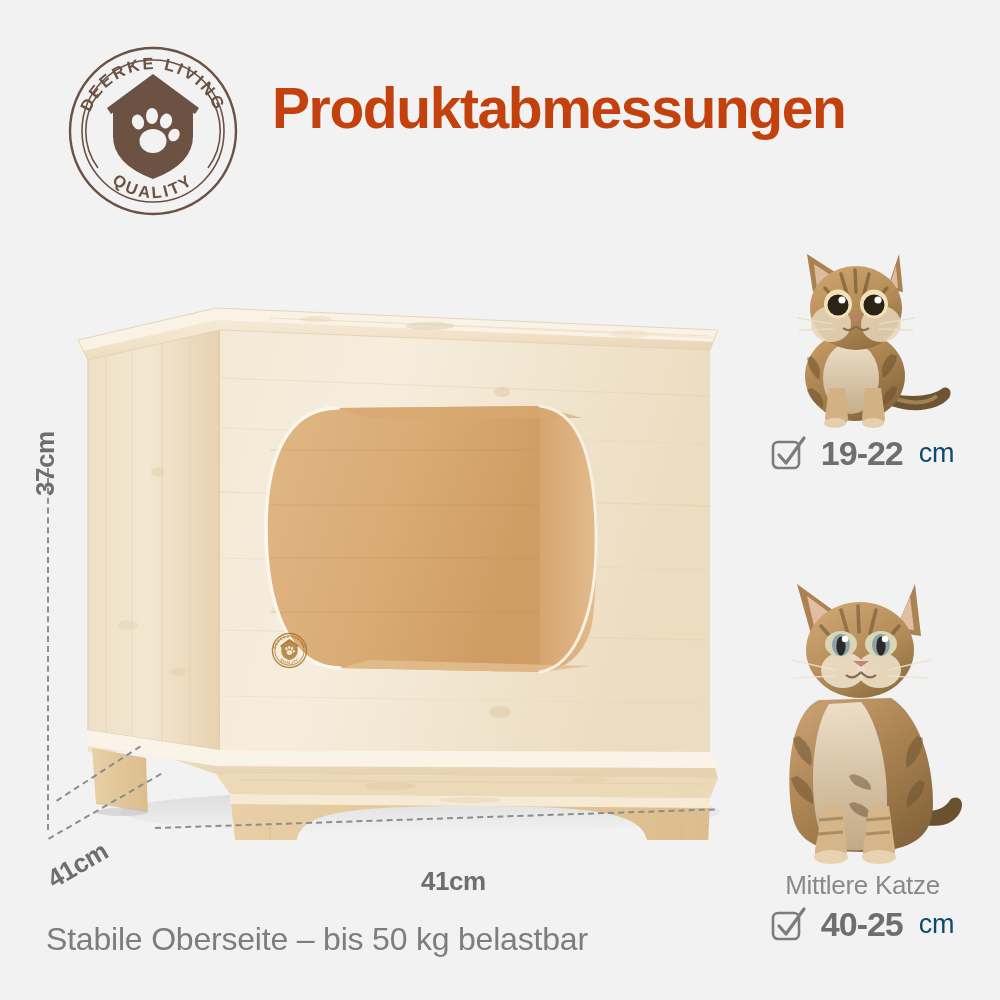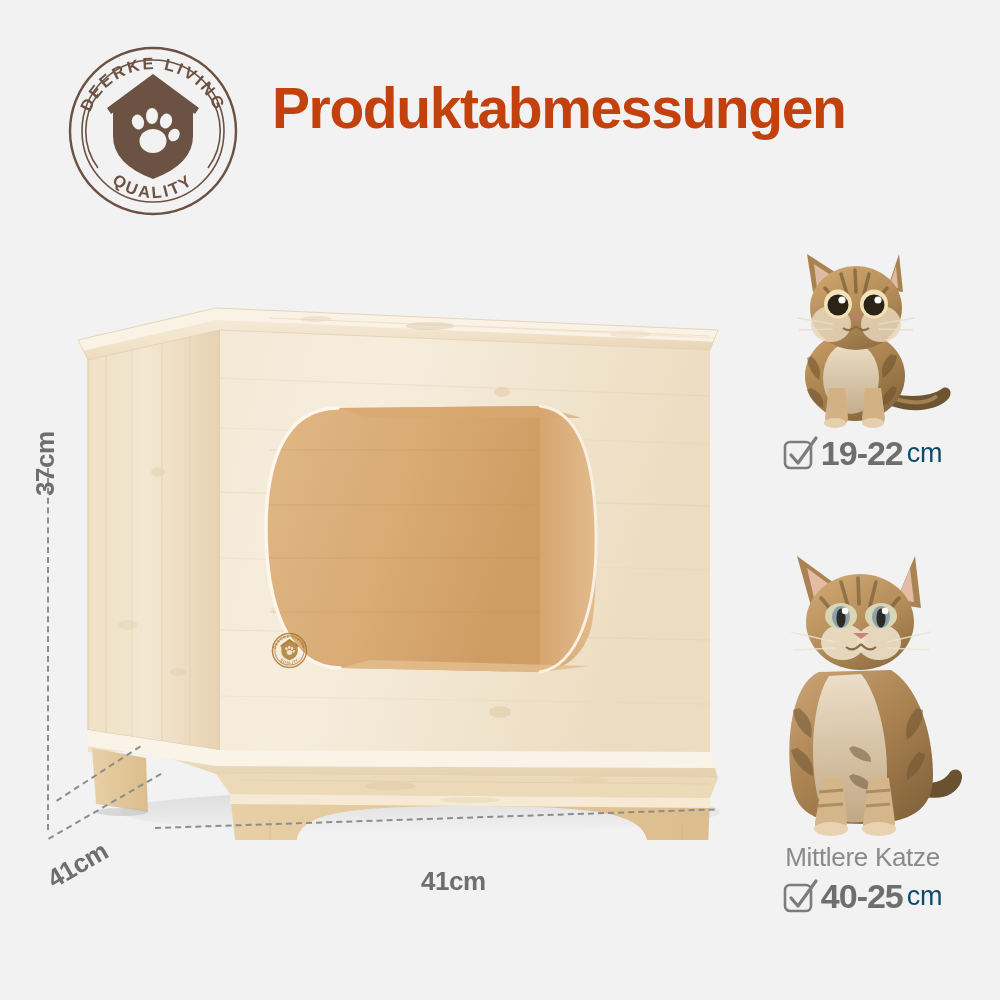--- a/index.html
+++ b/index.html
@@ -106,38 +106,38 @@
     left:46px; top:921px;
     font-size:32px;
     color:#7d7d7d;
     letter-spacing:-0.2px;
     white-space:nowrap;
   }
 
   
   .cat-block { position:absolute; }
   #cat-block-small { left:735px; top:238px; width:255px; }
-  #cat-block-medium { left:735px; top:540px; width:255px; }
+  #cat-block-medium { left:735px; top:568px; width:255px; }
 
   .cat-photo { position:relative; width:100%; }
   .cat-photo svg { display:block; margin:0 auto; }
 
   .cat-name {
     text-align:center;
     font-size:26px;
     color:#8a8a8a;
     letter-spacing:-0.3px;
     margin-top:2px;
     white-space:nowrap;
   }
   .cat-size-row {
     display:flex;
     align-items:center;
     justify-content:center;
-    gap:4px;
+    gap:16px;
     margin-top:4px;
   }
   .checkbox-icon {
     position:relative;
     width:34px; height:34px;
     flex:0 0 auto;
   }
   .checkbox-icon svg { width:100%; height:100%; display:block; overflow:visible; }
   .cat-size-value {
     font-size:34px;
@@ -361,20 +361,21 @@
 
   <div class="dim-line" id="dim-height-line"></div>
   <div class="dim-line" id="dim-width-line"></div>
   <div class="dim-line" id="dim-depth-line"></div>
   <div class="dim-line" id="dim-depth-line-upper"></div>
 
   <div class="dim-label" id="dim-height-label">37cm</div>
   <div class="dim-label" id="dim-depth-label">41cm</div>
   <div class="dim-label" id="dim-width-label">41cm</div>
 
+  <div id="footer-caption">Stabile Oberseite – bis 50 kg belastbar</div>
 
   <div class="cat-block" id="cat-block-small">
     <div class="cat-photo">
       <svg width="200" height="192" viewBox="0 0 200 192" xmlns="http://www.w3.org/2000/svg">
         <defs>
           <linearGradient id="kFur" x1="0.2" y1="0" x2="0.85" y2="1">
             <stop offset="0%" stop-color="#c79a63"></stop>
             <stop offset="48%" stop-color="#a8824f"></stop>
             <stop offset="100%" stop-color="#7f6239"></stop>
           </linearGradient>

